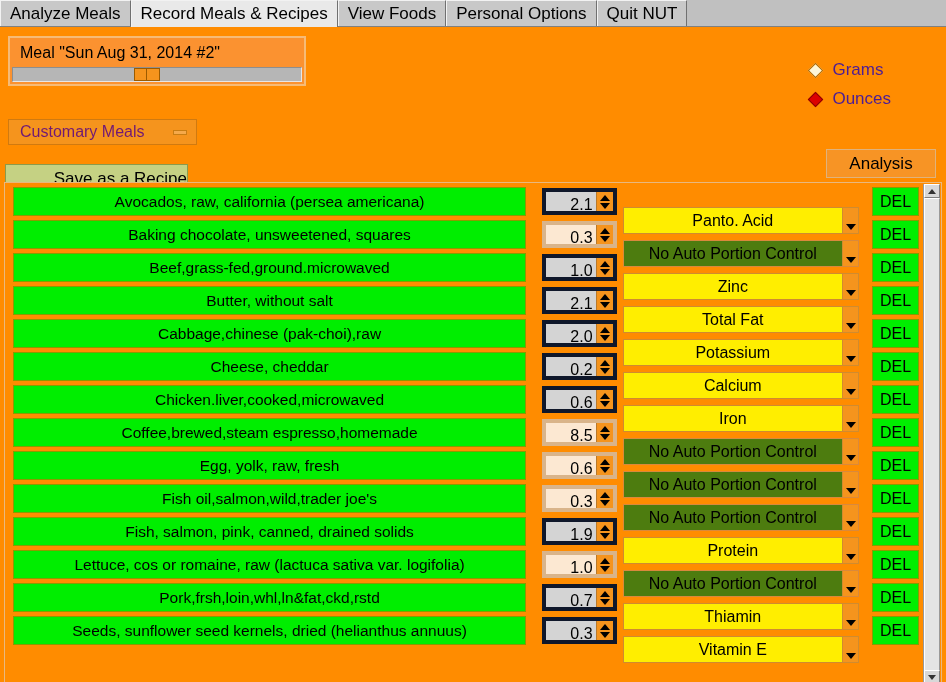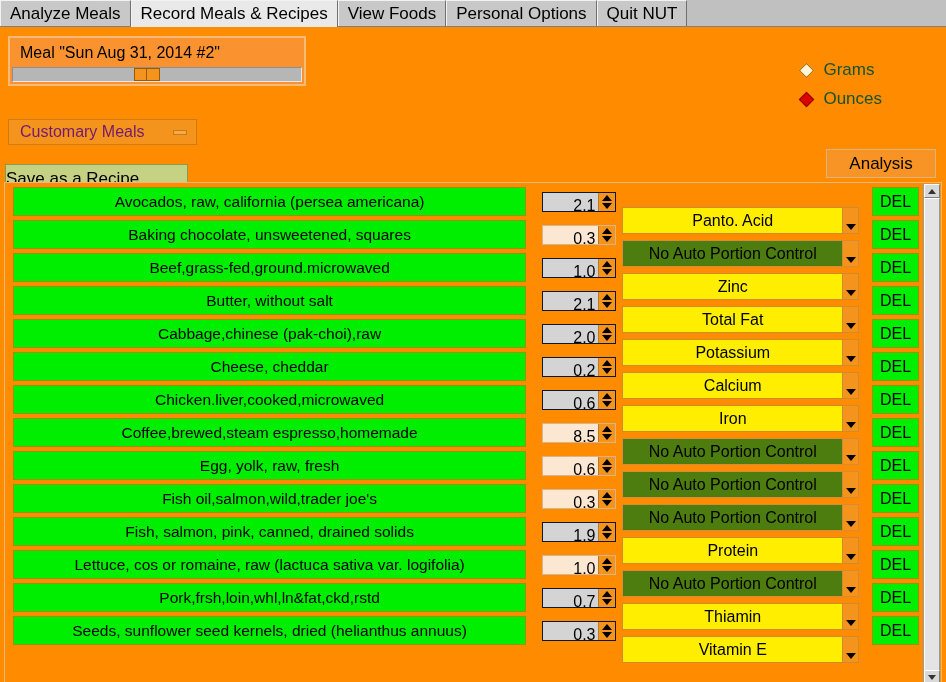--- a/index.html
+++ b/index.html
@@ -134,30 +134,30 @@
     left: 5px;
     top: 137px;
     width: 183px;
     height: 29px;
     background: #c5d183;
     border: 1px solid #8b9a4c;
     box-sizing: border-box;
     font-size: 17px;
     color: #000;
     line-height: 27px;
-    text-align: left;
+    text-align: right;
     cursor: pointer;
   }
 
   .radios {
     position: absolute;
-    right: 64px;
+    right: 55px;
     top: 33px;
     font-size: 17px;
-    color: #14532d;
+    color: #4c1d95;
   }
   .radio-row {
     display: flex;
     align-items: center;
     margin-bottom: 9px;
     cursor: pointer;
   }
   .diamond {
     width: 11px;
     height: 11px;
@@ -266,24 +266,24 @@
     text-align: center;
     font-size: 15.5px;
     color: #000;
     overflow: hidden;
     white-space: nowrap;
     cursor: pointer;
   }
   .amount-wrap {
     width: 76px;
     margin-left: 16px;
-    height: 20px;
-    display: flex;
-    box-sizing: border-box;
-    border: 1px solid #0f172a;
+    height: 27px;
+    display: flex;
+    box-sizing: border-box;
+    border: 4px solid #0f172a;
     background: #d4d4d4;
   }
   .amount-wrap.peach {
     background: #fce8d2;
     border-color: #d9b48a;
   }
   .amount-val {
     flex: 1;
     text-align: right;
     padding-right: 3px;

